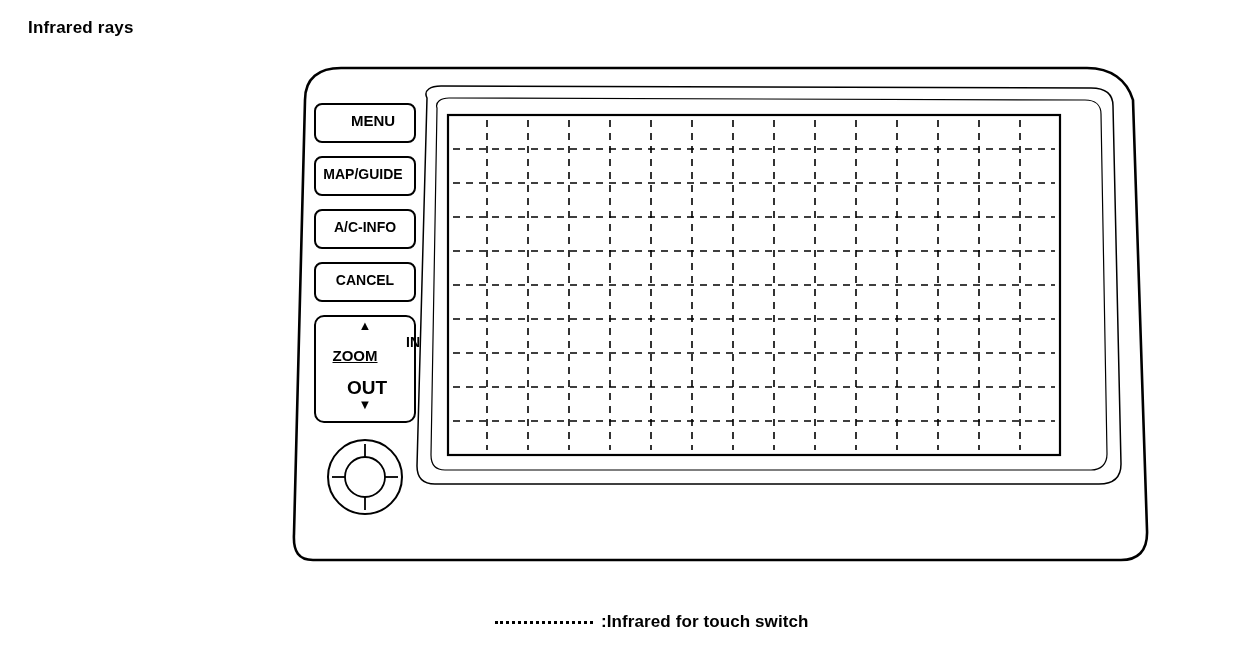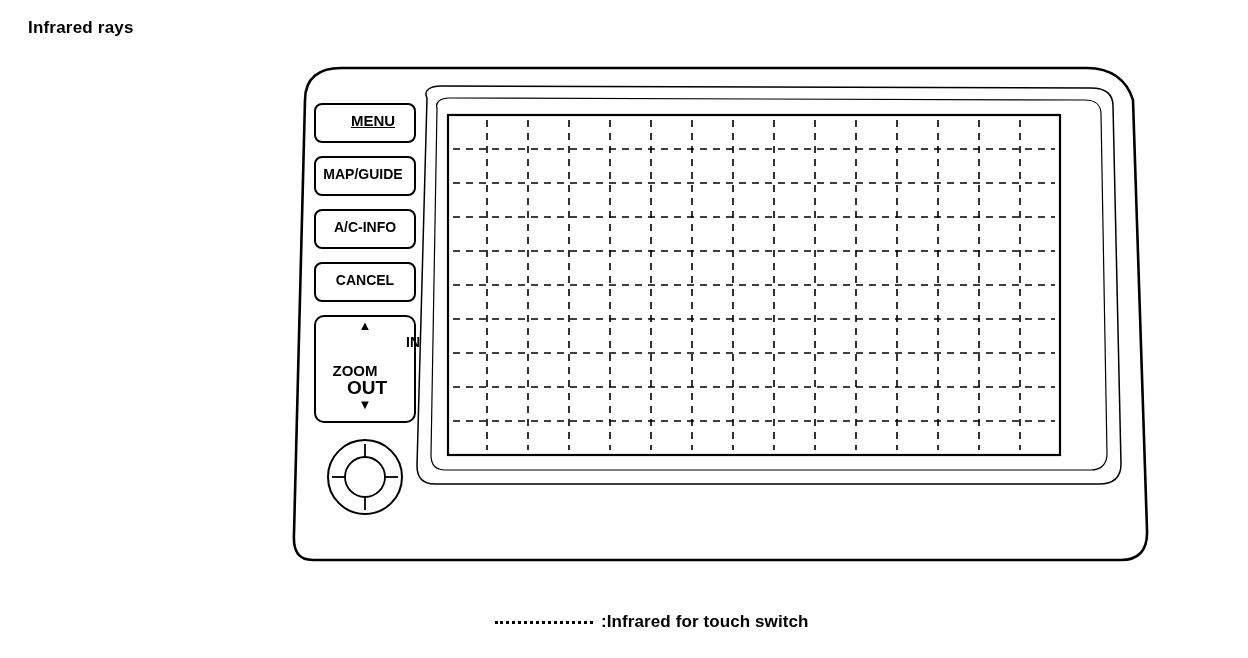--- a/index.html
+++ b/index.html
@@ -154,40 +154,40 @@
     <g fill="#ffffff" stroke="#000" stroke-width="2">
       <circle cx="80" cy="417" r="37"></circle>
       <circle cx="80" cy="417" r="20" stroke-width="1.8"></circle>
       <line x1="80" y1="397" x2="80" y2="384" stroke-width="1.8"></line>
       <line x1="80" y1="437" x2="80" y2="450" stroke-width="1.8"></line>
       <line x1="60" y1="417" x2="47" y2="417" stroke-width="1.8"></line>
       <line x1="100" y1="417" x2="113" y2="417" stroke-width="1.8"></line>
     </g>
   </svg>
 
-  <div class="btn-label" style="left:30px; top:52px; width:116px; font-size:15px;text-decoration:underline;">
+  <div class="btn-label" style="left:30px; top:52px; width:116px; font-size:15px;">
     <span>MENU</span>
   </div>
   <div class="btn-label" style="left:30px; top:106px; width:96px; font-size:14px;">
     <span>MAP/GUIDE</span>
   </div>
   <div class="btn-label" style="left:30px; top:159px; width:100px; font-size:14px;">
     <span>A/C-INFO</span>
   </div>
   <div class="btn-label" style="left:30px; top:212px; width:100px; font-size:14px;">
     <span>CANCEL</span>
   </div>
 
   <div class="btn-label" style="left:30px; top:258px; width:100px; font-size:13px;">
     <span>▲</span>
   </div>
   <div class="btn-label" style="left:30px; top:274px; width:100px; font-size:14px;padding-left:48px;">
     <span>IN</span>
   </div>
-  <div class="btn-label" style="left:30px; top:302px; width:80px; font-size:15px;">
+  <div class="btn-label" style="left:30px; top:287px; width:80px; font-size:15px;text-decoration:underline;">
     <span>ZOOM</span>
   </div>
   <div class="btn-label" style="left:30px; top:317px; width:104px; font-size:19px;">
     <span>OUT</span>
   </div>
   <div class="btn-label" style="left:30px; top:337px; width:100px; font-size:13px;">
     <span>▼</span>
   </div>
 
   <div class="btn-box" style="left:30px; top:44px; width:100px; height:38px;"></div>

